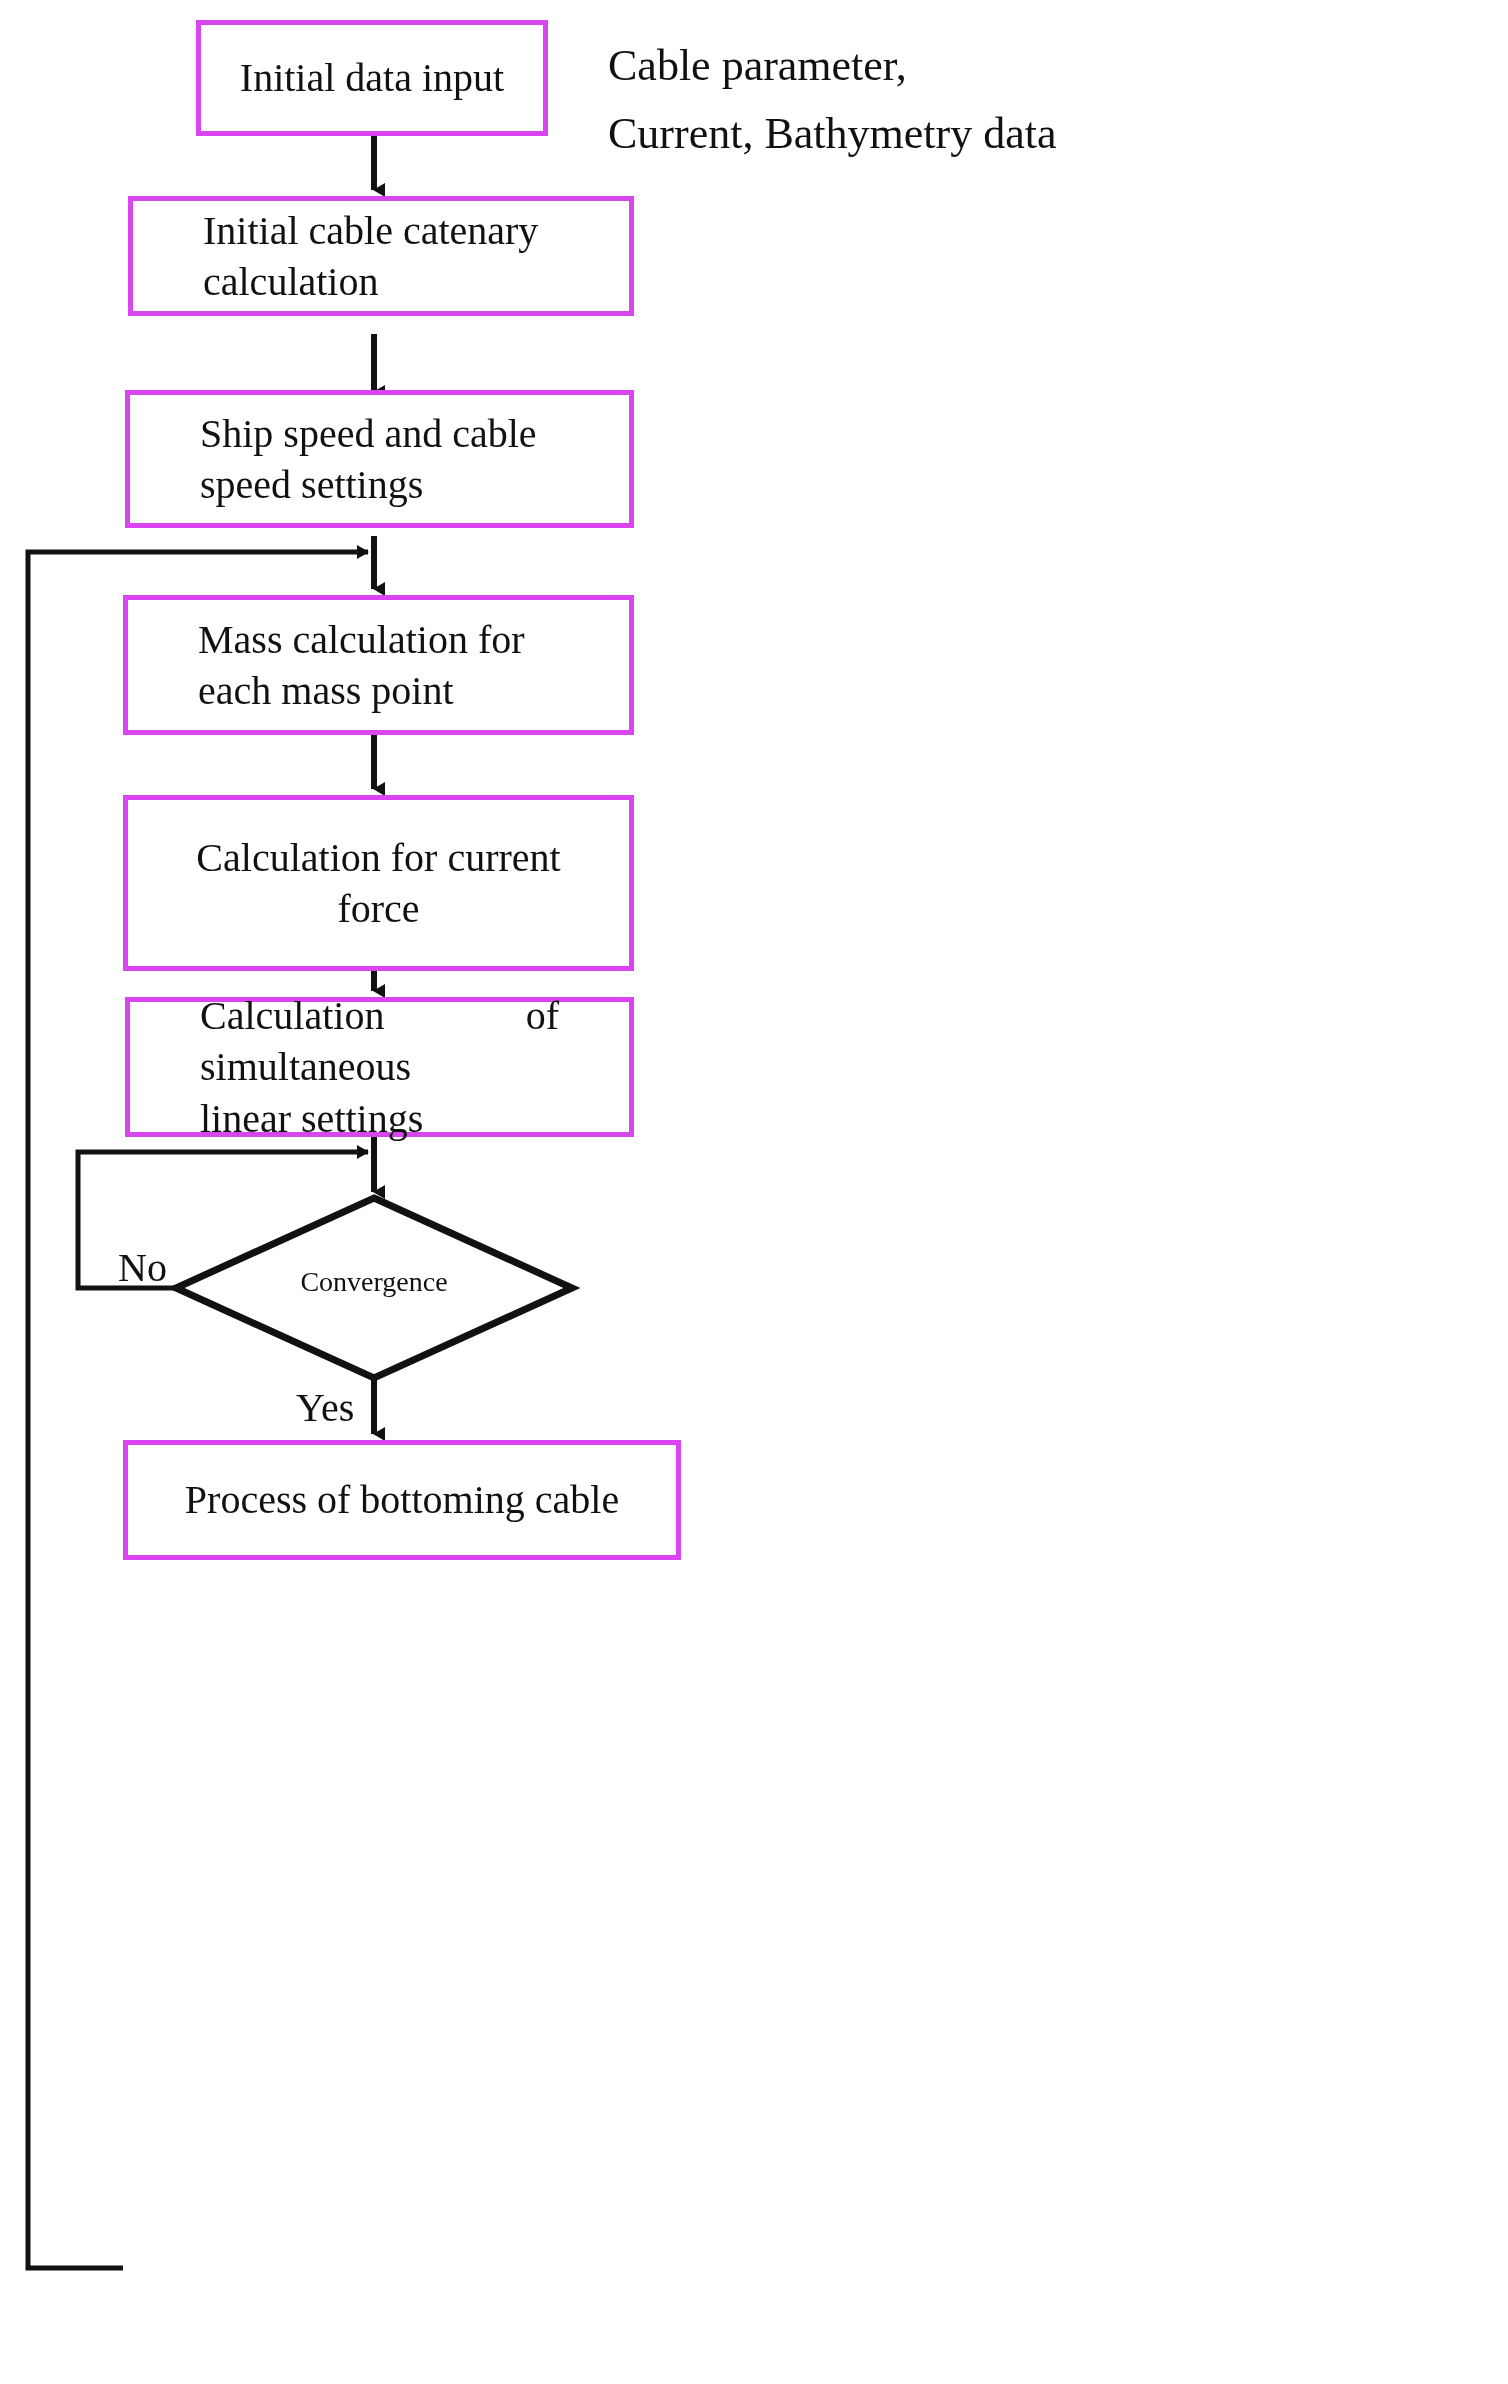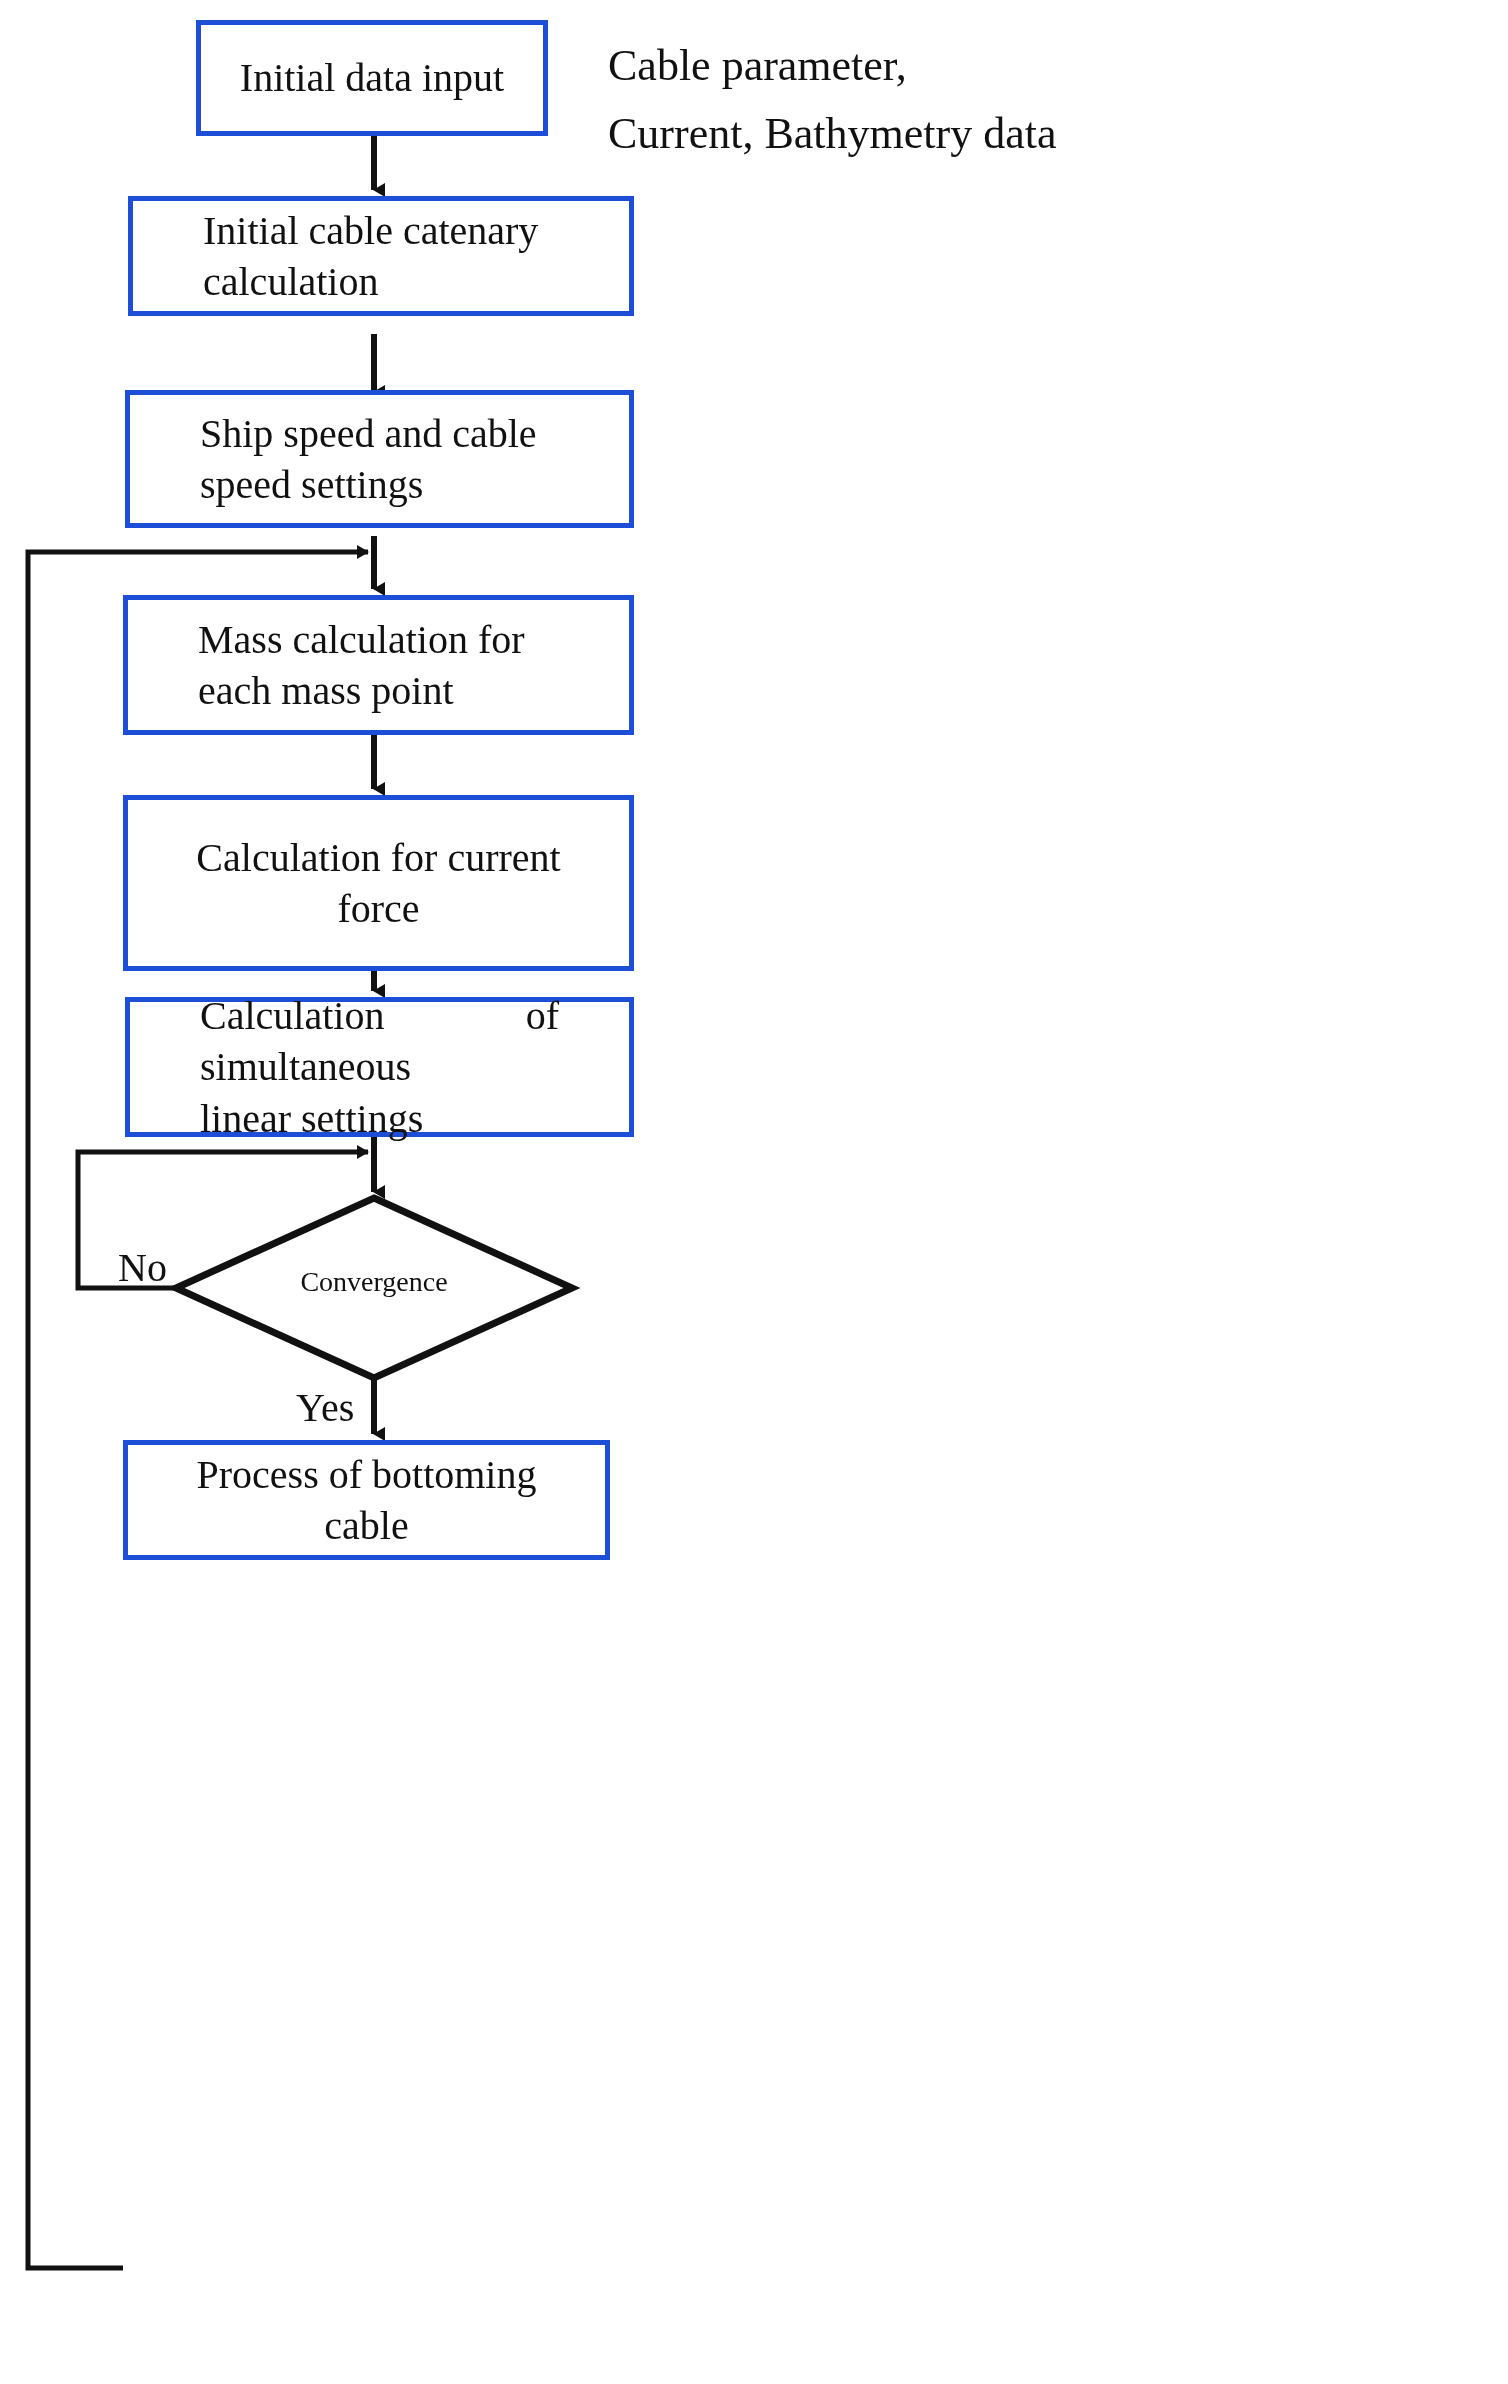--- a/index.html
+++ b/index.html
@@ -22,21 +22,21 @@
     position: absolute;
     left: 0;
     top: 0;
     width: 1508px;
     height: 2384px;
     pointer-events: none;
   }
   .node {
     position: absolute;
     box-sizing: border-box;
-    border: 5px solid #1d4ed8;
+    border: 5px solid #d946ef;
     background: #ffffff;
     display: flex;
     align-items: center;
     justify-content: center;
   }
   .node .node-text {
     display: block;
     width: 100%;
     padding: 0 26px;
     box-sizing: border-box;
@@ -137,21 +137,21 @@
     <span class="node-text">Calculation for current force</span>
   </div>
 
   <div class="node justified two-line" style="left:125px; top:997px; width:509px; height:140px;">
     <span class="node-text">Calculation  of  simultaneous
 linear settings</span>
   </div>
 
   <div class="diamond-label" style="left:250px; top:1268px; width:248px;">Convergence</div>
 
-  <div class="node" style="left:123px; top:1440px; width:487px; height:120px;justify-content:center;">
+  <div class="node" style="left:123px; top:1440px; width:558px; height:120px;justify-content:center;">
     <span class="node-text">Process of bottoming cable</span>
   </div>
 
   <div class="side-note" style="left:608px; top:32px; width:560px;">Cable parameter,
 Current, Bathymetry data</div>
 
   <div class="edge-label" style="left:118px; top:1248px;">No</div>
 
   <div class="edge-label" style="left:296px; top:1388px;">Yes</div>
 

